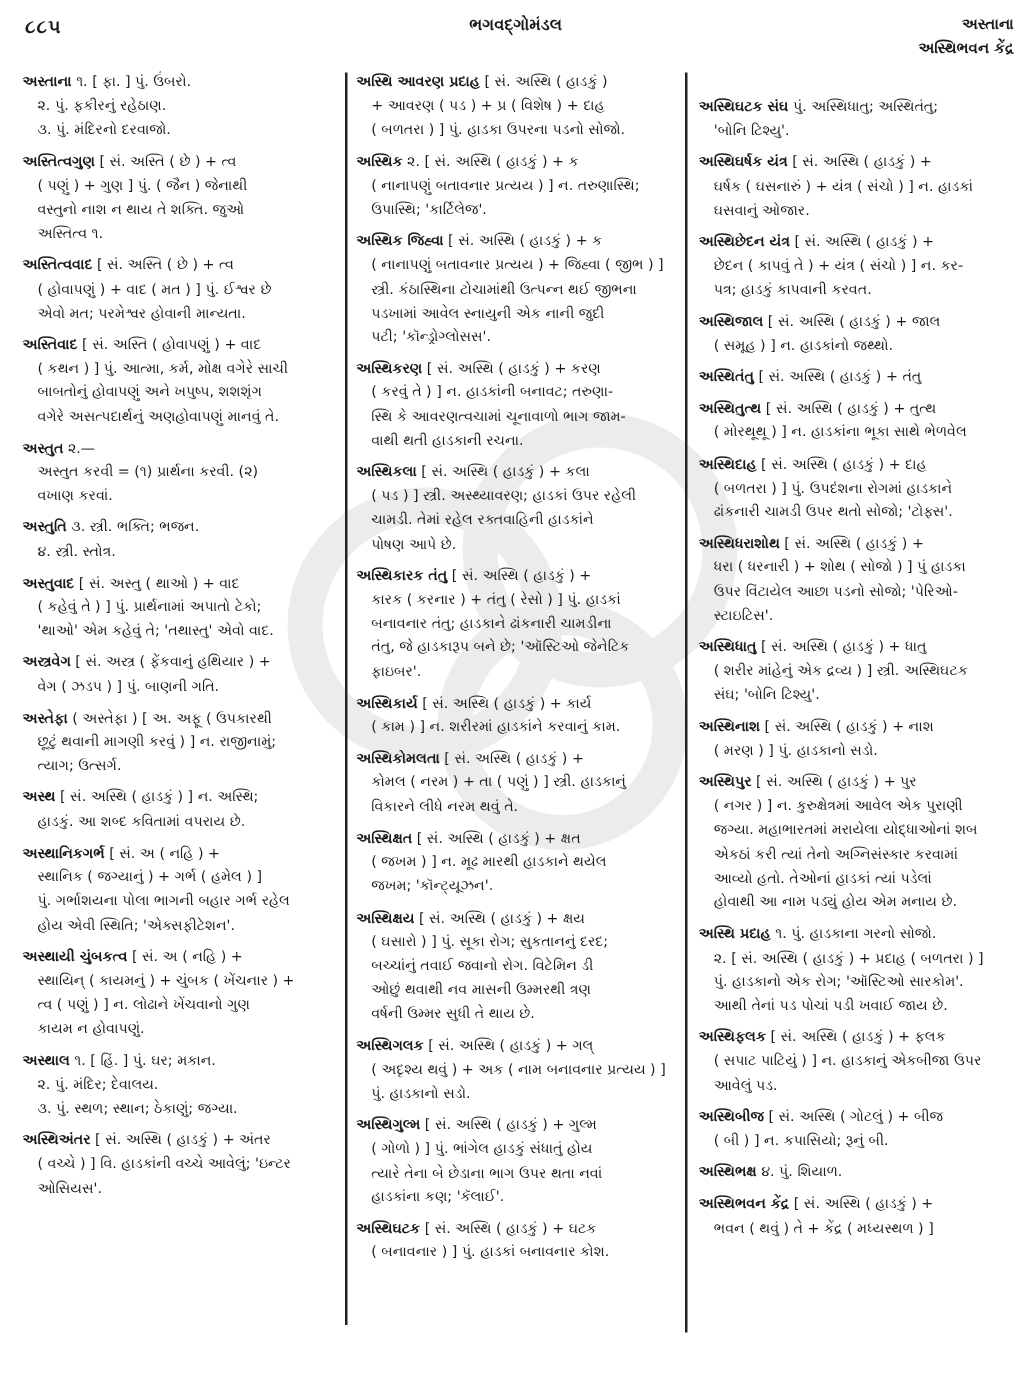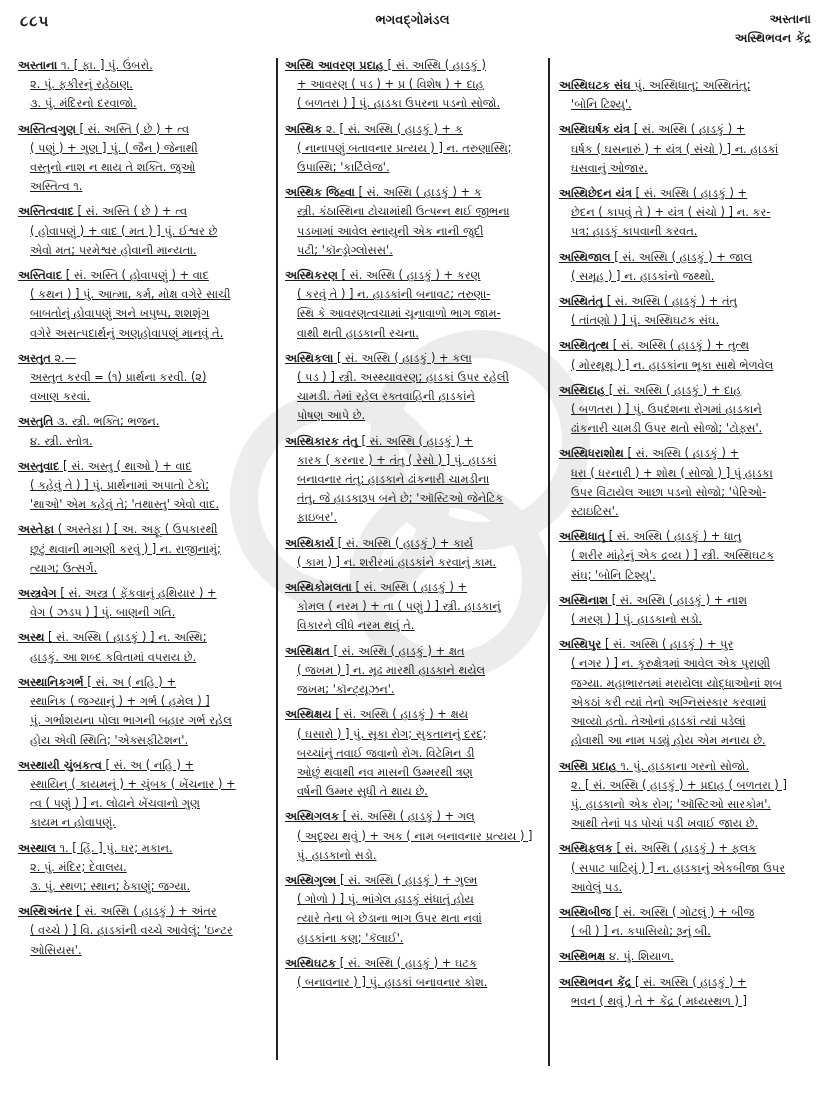--- a/index.html
+++ b/index.html
@@ -14,21 +14,21 @@
   .wm1 { left: 0; top: 60px; width: 220px; height: 220px; }
   .wm2 { left: 140px; top: 0; width: 220px; height: 220px; }
   .wm3 { left: 120px; top: 150px; width: 200px; height: 200px; }
 
   
   .hdr-page-no { position: absolute; left: 20px; top: 12px; font-size: 15px; font-weight: bold; letter-spacing: 1px; }
   .hdr-title { position: absolute; left: 0; width: 825px; top: 12px; text-align: center; font-size: 13px; font-weight: bold; font-family: Liberation Serif, serif; }
   .hdr-guide { position: absolute; right: 14px; top: 10px; text-align: right; font-size: 12px; font-weight: bold; line-height: 19px; }
 
   
-  .col { position: absolute; top: 56px; font-size: 11.4px; line-height: 19.2px; text-decoration: underline; }
+  .col { position: absolute; top: 56px; font-size: 11.4px; line-height: 19.2px; }
   .col-1 { left: 18px; width: 252px; }
   .col-2 { left: 285px; width: 258px; }
   .col-3 { left: 559px; width: 254px; margin-top: 20px; }
 
   .rule { position: absolute; top: 58px; width: 2px; background: #222; }
   .rule-1 { left: 276px; height: 1002px; }
   .rule-2 { left: 548px; height: 1008px; }
 
   .entry { margin-bottom: 6px; text-align: justify; }
   .entry .line { display: block; white-space: nowrap; overflow: hidden; }
@@ -88,27 +88,27 @@
       <div class="entry">
         <span class="line"><span class="headword">અસ્તુતિ</span> <span>૩. સ્ત્રી. ભક્તિ; ભજન.</span></span>
         <span class="sense">૪. સ્ત્રી. સ્તોત્ર.</span>
       </div>
       <div class="entry">
         <span class="line"><span class="headword">અસ્તુવાદ</span> <span>[ સં. અસ્તુ ( થાઓ ) + વાદ</span></span>
         <span class="line cont"><span>( કહેવું તે ) ] પું. પ્રાર્થનામાં અપાતો ટેકો;</span></span>
         <span class="line cont"><span>'થાઓ' એમ કહેવું તે; 'તથાસ્તુ' એવો વાદ.</span></span>
       </div>
       <div class="entry">
+        <span class="line"><span class="headword">અસ્ત્રવેગ</span> <span>[ સં. અસ્ત્ર ( ફેંકવાનું હથિયાર ) +</span></span>
+        <span class="line cont"><span>વેગ ( ઝડપ ) ] પું. બાણની ગતિ.</span></span>
+      </div>
+      <div class="entry">
         <span class="line"><span class="headword">અસ્તેફા</span> <span>( અસ્તેફા ) [ અ. અફૂ ( ઉપકારથી</span></span>
         <span class="line cont"><span>છૂટું થવાની માગણી કરવું ) ] ન. રાજીનામું;</span></span>
         <span class="line cont"><span>ત્યાગ; ઉત્સર્ગ.</span></span>
-      </div>
-      <div class="entry">
-        <span class="line"><span class="headword">અસ્ત્રવેગ</span> <span>[ સં. અસ્ત્ર ( ફેંકવાનું હથિયાર ) +</span></span>
-        <span class="line cont"><span>વેગ ( ઝડપ ) ] પું. બાણની ગતિ.</span></span>
       </div>
       <div class="entry">
         <span class="line"><span class="headword">અસ્થ</span> <span>[ સં. અસ્થિ ( હાડકું ) ] ન. અસ્થિ;</span></span>
         <span class="line cont"><span>હાડકું. આ શબ્દ કવિતામાં વપરાય છે.</span></span>
       </div>
       <div class="entry">
         <span class="line"><span class="headword">અસ્થાનિકગર્ભ</span> <span>[ સં. અ ( નહિ ) +</span></span>
         <span class="line cont"><span>સ્થાનિક ( જગ્યાનું ) + ગર્ભ ( હમેલ ) ]</span></span>
         <span class="line cont"><span>પું. ગર્ભાશયના પોલા ભાગની બહાર ગર્ભ રહેલ</span></span>
         <span class="line cont"><span>હોય એવી સ્થિતિ; 'એક્સફીટેશન'.</span></span>
@@ -136,20 +136,21 @@
         <span class="line cont"><span>+ આવરણ ( પડ ) + પ્ર ( વિશેષ ) + દાહ</span></span>
         <span class="line cont"><span>( બળતરા ) ] પું. હાડકા ઉપરના પડનો સોજો.</span></span>
       </div>
       <div class="entry">
         <span class="line"><span class="headword">અસ્થિક</span> <span>૨. [ સં. અસ્થિ ( હાડકું ) + ક</span></span>
         <span class="line cont"><span>( નાનાપણું બતાવનાર પ્રત્યય ) ] ન. તરુણાસ્થિ;</span></span>
         <span class="line cont"><span>ઉપાસ્થિ; 'કાર્ટિલેજ'.</span></span>
       </div>
       <div class="entry">
         <span class="line"><span class="headword">અસ્થિક જિહ્વા</span> <span>[ સં. અસ્થિ ( હાડકું ) + ક</span></span>
+        <span class="line cont"><span>( નાનાપણું બતાવનાર પ્રત્યય ) + જિહ્વા ( જીભ ) ]</span></span>
         <span class="line cont"><span>સ્ત્રી. કંઠાસ્થિના ટોચામાંથી ઉત્પન્ન થઈ જીભના</span></span>
         <span class="line cont"><span>પડખામાં આવેલ સ્નાયુની એક નાની જુદી</span></span>
         <span class="line cont"><span>પટી; 'કૉન્ડ્રોગ્લોસસ'.</span></span>
       </div>
       <div class="entry">
         <span class="line"><span class="headword">અસ્થિકરણ</span> <span>[ સં. અસ્થિ ( હાડકું ) + કરણ</span></span>
         <span class="line cont"><span>( કરવું તે ) ] ન. હાડકાંની બનાવટ; તરુણા-</span></span>
         <span class="line cont"><span>સ્થિ કે આવરણત્વચામાં ચૂનાવાળો ભાગ જામ-</span></span>
         <span class="line cont"><span>વાથી થતી હાડકાની રચના.</span></span>
       </div>
@@ -217,21 +218,20 @@
         <span class="line"><span class="headword">અસ્થિછેદન યંત્ર</span> <span>[ સં. અસ્થિ ( હાડકું ) +</span></span>
         <span class="line cont"><span>છેદન ( કાપવું તે ) + યંત્ર ( સંચો ) ] ન. કર-</span></span>
         <span class="line cont"><span>પત્ર; હાડકું કાપવાની કરવત.</span></span>
       </div>
       <div class="entry">
         <span class="line"><span class="headword">અસ્થિજાલ</span> <span>[ સં. અસ્થિ ( હાડકું ) + જાલ</span></span>
         <span class="line cont"><span>( સમૂહ ) ] ન. હાડકાંનો જથ્થો.</span></span>
       </div>
       <div class="entry">
         <span class="line"><span class="headword">અસ્થિતંતુ</span> <span>[ સં. અસ્થિ ( હાડકું ) + તંતુ</span></span>
-        <span class="line cont"><span>( તાંતણો ) ] પું. અસ્થિઘટક સંઘ.</span></span>
       </div>
       <div class="entry">
         <span class="line"><span class="headword">અસ્થિતુત્થ</span> <span>[ સં. અસ્થિ ( હાડકું ) + તુત્થ</span></span>
         <span class="line cont"><span>( મોરથૂથૂ ) ] ન. હાડકાંના ભૂકા સાથે ભેળવેલ</span></span>
       </div>
       <div class="entry">
         <span class="line"><span class="headword">અસ્થિદાહ</span> <span>[ સં. અસ્થિ ( હાડકું ) + દાહ</span></span>
         <span class="line cont"><span>( બળતરા ) ] પું. ઉપદંશના રોગમાં હાડકાને</span></span>
         <span class="line cont"><span>ઢાંકનારી ચામડી ઉપર થતો સોજો; 'ટોફ્સ'.</span></span>
       </div>

